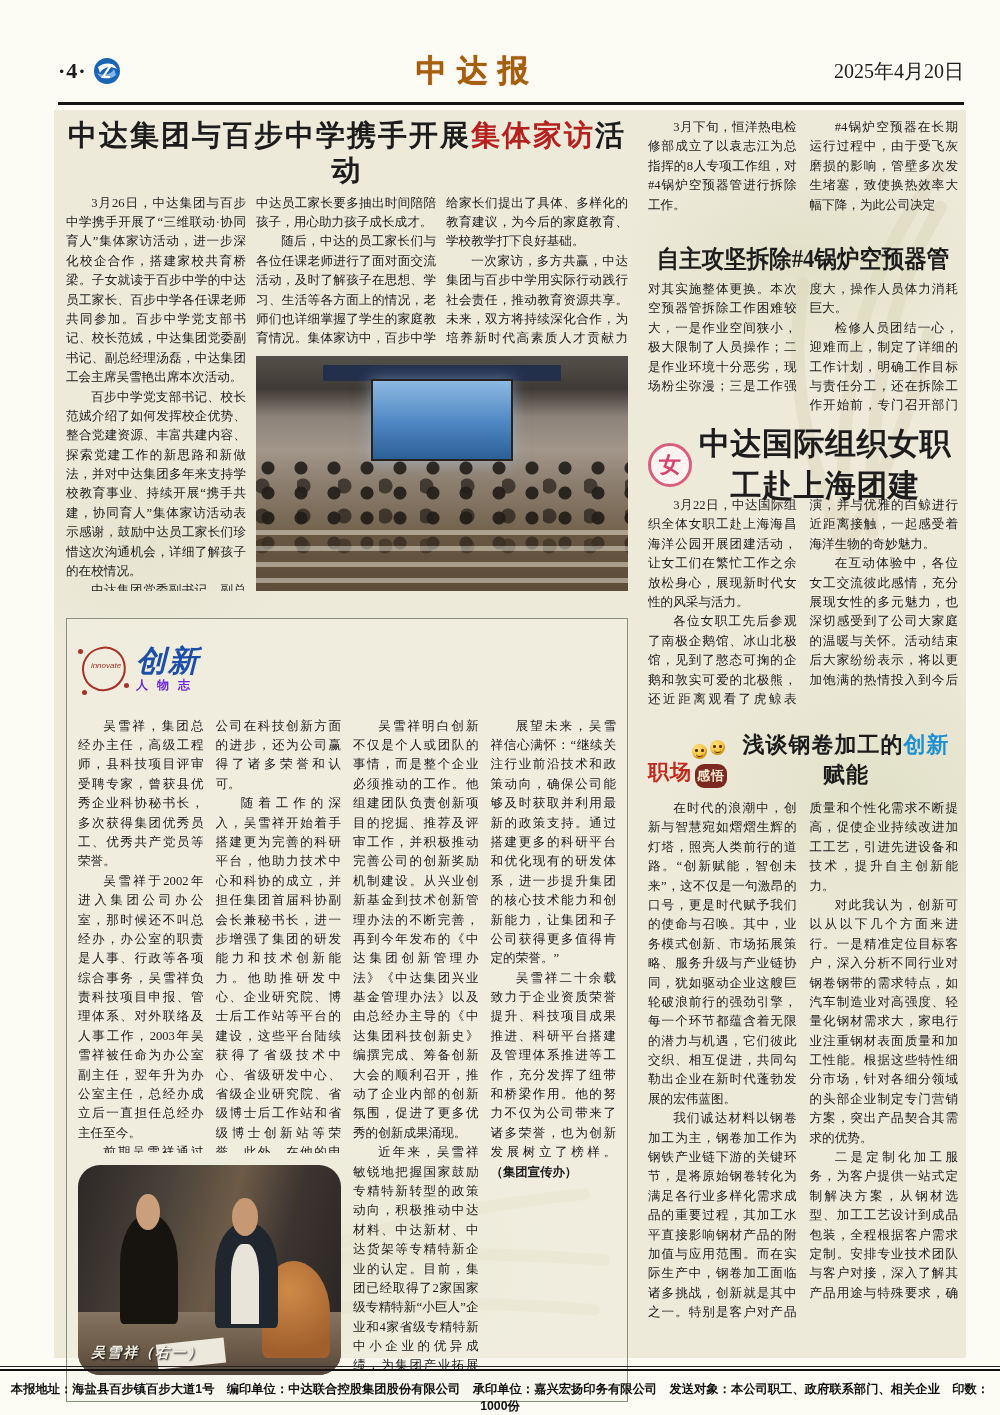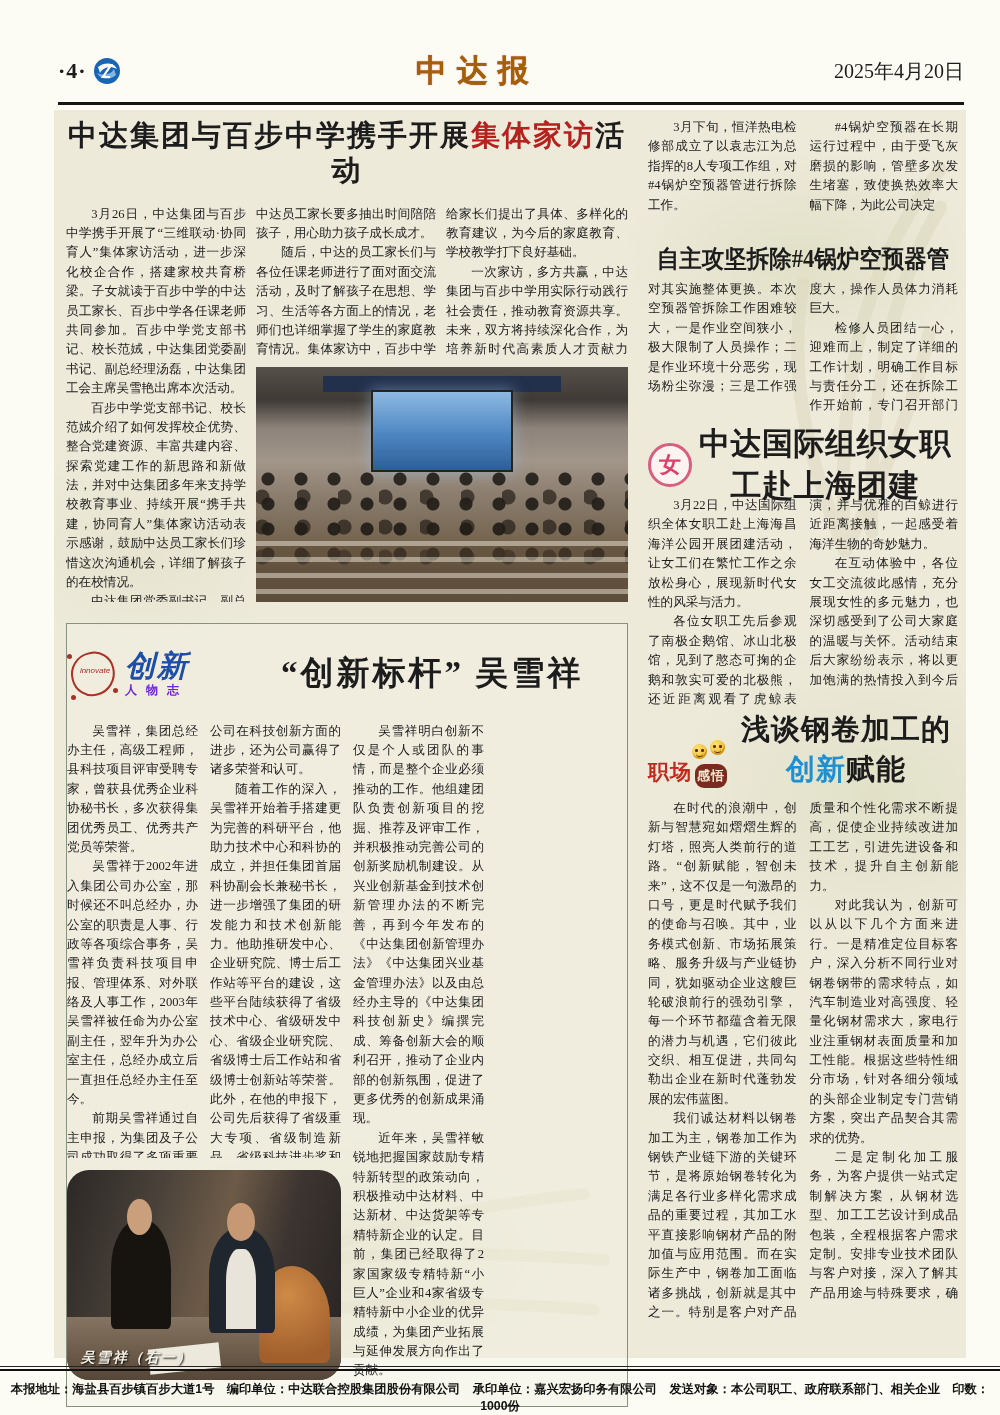--- a/index.html
+++ b/index.html
@@ -27,43 +27,43 @@
   
   p.bp{margin:0;font-size:12.6px;line-height:1.54;text-align:justify;text-indent:2em;}
   p.cont{text-indent:0;}
   .sigb{font-family:"Liberation Sans","DejaVu Sans",sans-serif;font-weight:bold;font-size:12.4px;}
 
   
   .leftcol{position:absolute;left:66px;top:118px;width:562px;}
   .a1-title{text-align:center;font-size:29px;font-weight:bold;letter-spacing:2px;line-height:1.2;}
   .a1-title .red{color:#b5211e;}
   .a1-grid{display:grid;grid-template-columns:180px 180px 182px;column-gap:10px;
-           grid-template-rows:152px 235px;row-gap:10px;margin-top:17px;}
+           grid-template-rows:152px 235px;row-gap:10px;margin-top:6px;}
   .a1-c1{grid-row:1/3;overflow:hidden;}
   .a1-c2,.a1-c3{overflow:hidden;}
   .a1-photo{grid-column:2/4;grid-row:2;position:relative;overflow:hidden;
     background:linear-gradient(180deg,#56504a 0%,#3f3a35 14%,#8d837a 26%,#a2968a 40%,
                #8b7d6e 55%,#74644f 74%,#5f5040 100%);}
   .a1-screen{position:absolute;left:31%;top:10%;width:37%;height:33%;
     background:linear-gradient(180deg,#8db9e2 0%,#4c86c2 55%,#2d5f96 100%);
     border:2px solid #26221e;box-shadow:0 0 14px rgba(160,200,240,.5);}
   .a1-banner{position:absolute;left:18%;top:4%;width:64%;height:7%;background:#23304c;}
   .a1-crowd{position:absolute;left:0;right:0;top:44%;height:42%;
     background-image:radial-gradient(circle at 12px 9px, rgba(26,22,18,.85) 6px, transparent 7px);
     background-size:33px 25px;}
   .a1-crowd2{position:absolute;left:0;right:0;top:52%;height:36%;
     background-image:radial-gradient(circle at 6px 8px, rgba(36,30,24,.7) 7px, transparent 8px);
     background-size:41px 30px;}
   .a1-tables{position:absolute;left:0;right:0;bottom:0;height:26%;
     background:repeating-linear-gradient(180deg, rgba(222,214,198,.55) 0 5px,
                rgba(90,72,52,.45) 5px 16px);}
 
   
-  .wubox{margin-top:21px;border:1px solid #86927f;background:rgba(244,242,228,.45);
-         padding:12px 0;height:758px;box-sizing:content-box;}
+  .wubox{margin-top:27px;border:1px solid #86927f;background:rgba(244,242,228,.45);
+         padding:12px 11px;height:758px;box-sizing:content-box;}
   .wuhead{display:flex;align-items:center;height:76px;}
   .innov{display:flex;align-items:center;width:170px;flex:none;}
   .innov-ring{position:relative;width:52px;height:52px;flex:none;}
   .innov-ring .ring{position:absolute;inset:4px;border:2.5px solid #a83226;border-radius:50% 46% 52% 48%;
                     transform:rotate(-14deg);}
   .innov-en{position:absolute;left:4px;top:18px;width:48px;text-align:center;color:#a83226;
             font-size:8px;font-style:italic;font-family:"Liberation Sans",sans-serif;}
   .innov-dot{position:absolute;width:5px;height:5px;border-radius:50%;background:#a83226;}
   .innov-txt{margin-left:6px;line-height:1;}
   .innov-cn{font-size:30px;font-weight:bold;color:#1d4fa8;font-style:italic;letter-spacing:2px;
@@ -115,21 +115,21 @@
     color:#f3e9cf;font-size:13px;font-weight:bold;display:flex;align-items:center;justify-content:center;
     border-radius:9px;font-family:"Liberation Sans",sans-serif;letter-spacing:1px;}
   .badge-face{position:absolute;width:15px;height:15px;border-radius:50%;
     background:radial-gradient(circle at 35% 32%,#ffe27a,#f0b82c 75%);
     box-shadow:inset -1px -2px 0 rgba(160,100,0,.4);}
   .badge-face:before{content:"";position:absolute;left:3px;top:5px;width:2.5px;height:2.5px;
     border-radius:50%;background:#5a3000;box-shadow:6px 0 0 #5a3000;}
   .badge-face:after{content:"";position:absolute;left:4px;top:9px;width:7px;height:3px;
     border-bottom:1.4px solid #5a3000;border-radius:0 0 6px 6px;}
   .f1{left:44px;top:0;} .f2{left:62px;top:-4px;}
-  .steel-title{flex:1;text-align:center;font-size:29px;font-weight:800;letter-spacing:1px;}
+  .steel-title{flex:1;text-align:center;font-size:22px;font-weight:800;letter-spacing:1px;}
   .steel-title .blue{color:#1e8fd0;}
   .steel-body{margin-top:9px;height:538px;overflow:hidden;column-fill:auto;}
 
   
   .footrule{position:absolute;left:0;right:0;top:1366px;border-top:1px solid #222;}
   .footrule2{position:absolute;left:0;right:0;top:1369px;border-top:2px solid #111;}
   .footer-text{position:absolute;left:0;right:0;top:1381px;text-align:center;
     font-family:"Liberation Sans","DejaVu Sans",sans-serif;font-weight:bold;font-size:12.3px;color:#111;}
 </style>
 </head>
@@ -206,36 +206,39 @@
             <span class="innov-en">innovate</span>
             <span class="innov-dot" style="left:0;top:6px;"></span>
             <span class="innov-dot" style="left:46px;top:40px;"></span>
             <span class="innov-dot" style="left:4px;bottom:0;"></span>
           </div>
           <div class="innov-txt">
             <div class="innov-cn">创新</div>
             <div class="innov-sub">人物志</div>
           </div>
         </div>
-        <div class="wu-title">“创新标杆” 吴雪祥</div>
       </div>
       <div class="wu-grid">
         <div class="wu-col">
           <p class="bp">吴雪祥，集团总经办主任，高级工程师，县科技项目评审受聘专家，曾获县优秀企业科协秘书长，多次获得集团优秀员工、优秀共产党员等荣誉。</p>
           <p class="bp">吴雪祥于2002年进入集团公司办公室，那时候还不叫总经办，办公室的职责是人事、行政等各项综合事务，吴雪祥负责科技项目申报、管理体系、对外联络及人事工作，2003年吴雪祥被任命为办公室副主任，翌年升为办公室主任，总经办成立后一直担任总经办主任至今。</p>
           <p class="bp">前期吴雪祥通过自主申报，为集团及子公司成功取得了多项重要成果认定，包括国家重点新产品、国家火炬计划项目、省级新产品新技术认定以及高新技术企业的认定。对于项目申报的成功率，吴雪祥表示：“要提高项目申报成功率，就必须要深入研究项目申报要求，同时全面了解集团所有子公司的新技术和新产品。不仅要与上级部门进行有效沟通，还要与技术人员密切合作，提炼出新技术、新产品的精华和要点，根据政策要求进行精准推荐。”他的努力不仅推动了</p>
         </div>
         <div class="wu-col">
           <p class="bp cont">公司在科技创新方面的进步，还为公司赢得了诸多荣誉和认可。</p>
           <p class="bp">随着工作的深入，吴雪祥开始着手搭建更为完善的科研平台，他助力技术中心和科协的成立，并担任集团首届科协副会长兼秘书长，进一步增强了集团的研发能力和技术创新能力。他助推研发中心、企业研究院、博士后工作站等平台的建设，这些平台陆续获得了省级技术中心、省级研发中心、省级企业研究院、省级博士后工作站和省级博士创新站等荣誉。此外，在他的申报下，公司先后获得了省级重大专项、省级制造新品、省级科技进步奖和市级首台套等多项荣誉。同时，他还成功申报了海盐县县长质量奖和嘉兴市市长质量奖，进一步提升了集团的品牌影响力和市场地位。</p>
 
         </div>
         <div class="wu-col wu-c3">
           <p class="bp">吴雪祥明白创新不仅是个人或团队的事情，而是整个企业必须推动的工作。他组建团队负责创新项目的挖掘、推荐及评审工作，并积极推动完善公司的创新奖励机制建设。从兴业创新基金到技术创新管理办法的不断完善，再到今年发布的《中达集团创新管理办法》《中达集团兴业基金管理办法》以及由总经办主导的《中达集团科技创新史》编撰完成、筹备创新大会的顺利召开，推动了企业内部的创新氛围，促进了更多优秀的创新成果涌现。</p>
           <p class="bp">近年来，吴雪祥敏锐地把握国家鼓励专精特新转型的政策动向，积极推动中达材料、中达新材、中达货架等专精特新企业的认定。目前，集团已经取得了2家国家级专精特新“小巨人”企业和4家省级专精特新中小企业的优异成绩，为集团产业拓展与延伸发展方向作出了贡献。</p>
+        </div>
+        <div class="wu-col wu-c4">
+          <p class="bp">展望未来，吴雪祥信心满怀：“继续关注行业前沿技术和政策动向，确保公司能够及时获取并利用最新的政策支持。通过搭建更多的科研平台和优化现有的研发体系，进一步提升集团的核心技术能力和创新能力，让集团和子公司获得更多值得肯定的荣誉。”</p>
+          <p class="bp"><span>吴雪祥二十余载致力于企业资质荣誉提升、科技项目成果推进、科研平台搭建及管理体系推进等工作，充分发挥了纽带和桥梁作用。他的努力不仅为公司带来了诸多荣誉，也为创新发展树立了榜样。</span><b class="sigb">（集团宣传办）</b></p>
         </div>
         <div class="wu-photo">
           <div class="wu-desk"></div>
           <div class="wu-chair"></div>
           <div class="wu-man1"></div>
           <div class="wu-head1"></div>
           <div class="wu-man2"></div>
           <div class="wu-shirt2"></div>
           <div class="wu-head2"></div>
           <div class="wu-paper"></div>

